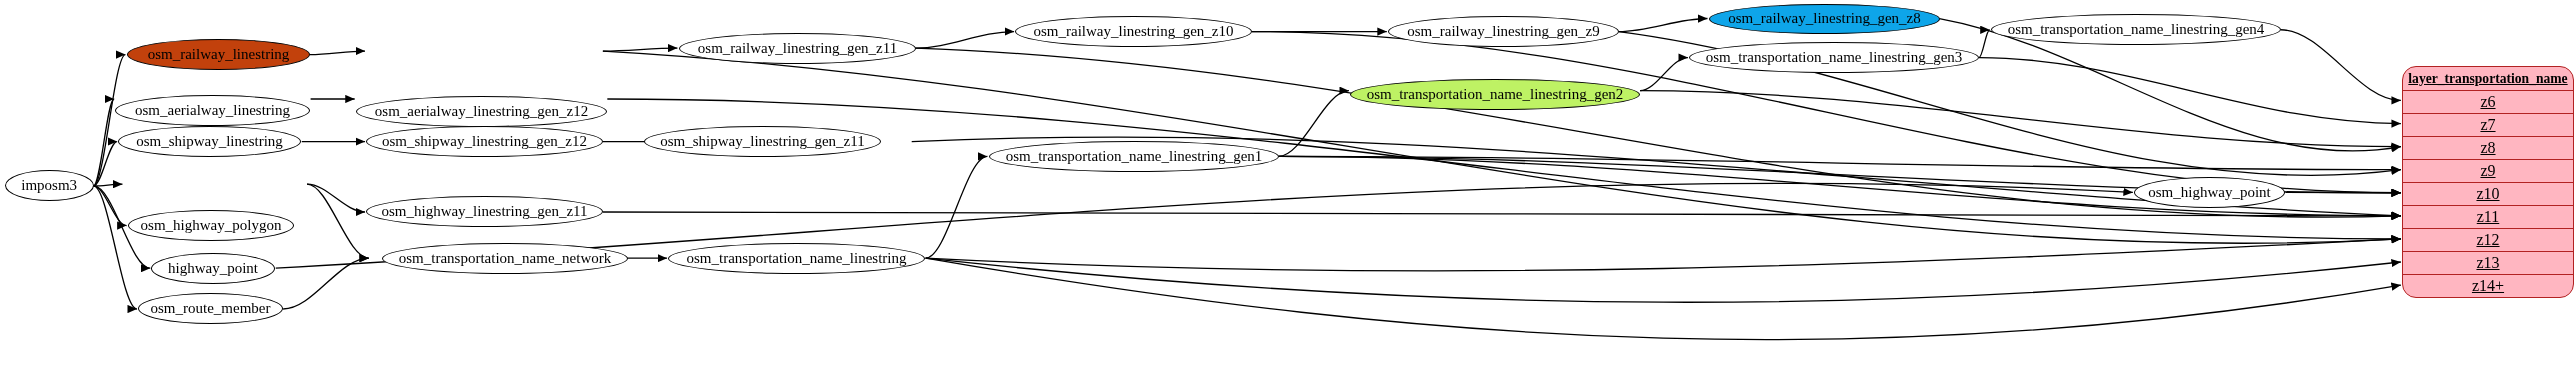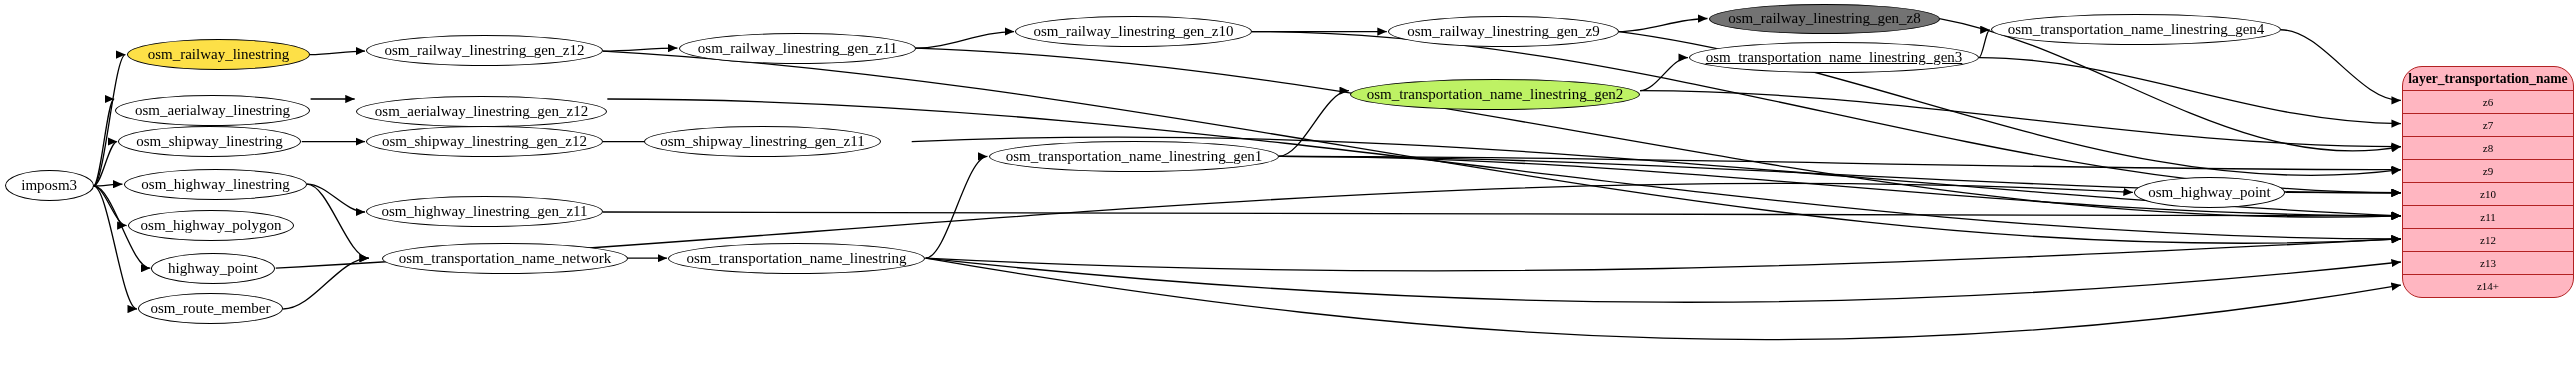--- a/index.html
+++ b/index.html
@@ -20,34 +20,35 @@
     border-radius:50%;
     font-size:15px;line-height:1;
     color:#000;white-space:nowrap;
     box-sizing:border-box;
     z-index:2;
   }
   .ltable{
     position:absolute;
     box-sizing:border-box;
     border:1.8px solid var(--tstroke,#b22222);
-    border-radius:20px;
+    border-radius:14px;
     background:var(--tfill,#ffb6c1);
     overflow:hidden;
     z-index:2;
     text-align:right;
     color:#000;
+    text-decoration:underline;
   }
   .ltable-header{
     font-size:13.6px;font-weight:bold;
     display:flex;align-items:center;justify-content:center;
     box-sizing:border-box;
   }
   .lrow{
-    font-size:11px;
+    font-size:16px;
     display:flex;align-items:center;justify-content:center;
     border-top:1.2px solid var(--tstroke,#b22222);
     box-sizing:border-box;
   }
 </style>
 </head>
 <body>
 
 <div id="diagram" style="width: 2576px; height: 366px; background: rgb(255, 255, 255); --tstroke: #b22222; --tfill: #ffb6c1;">
   <svg id="edges" width="2576" height="366" viewBox="0 0 4354 618">
@@ -110,37 +111,35 @@
         <div class="lrow" style="height: 23px;">z8</div>
         <div class="lrow" style="height: 23px;">z9</div>
         <div class="lrow" style="height: 23px;">z10</div>
         <div class="lrow" style="height: 23px;">z11</div>
         <div class="lrow" style="height: 23px;">z12</div>
         <div class="lrow" style="height: 23px;">z13</div>
         <div class="lrow" style="height: 23px;">z14+</div>
       </div>
   </div>
 <div class="node" style="left: 4.7px; top: 170px; width: 89px; height: 31px; background: rgb(255, 255, 255); border-color: rgb(0, 0, 0);">imposm3</div>
-    <div class="node" style="left: 127px; top: 39px; width: 183px; height: 31px; background: #fde047; border-color: rgb(0, 0, 0);">osm_railway_linestring</div>
+    <div class="node" style="left: 127px; top: 39px; width: 183px; height: 31px; background: #c2410c; border-color: rgb(0, 0, 0);">osm_railway_linestring</div>
     <div class="node" style="left: 115px; top: 95px; width: 195px; height: 31px; background: rgb(255, 255, 255); border-color: rgb(0, 0, 0);">osm_aerialway_linestring</div>
     <div class="node" style="left: 118px; top: 126px; width: 183px; height: 31px; background: rgb(255, 255, 255); border-color: rgb(0, 0, 0);">osm_shipway_linestring</div>
-    <div class="node" style="left: 124px; top: 169px; width: 183px; height: 31px; background: rgb(255, 255, 255); border-color: rgb(0, 0, 0);">osm_highway_linestring</div>
     <div class="node" style="left: 128px; top: 210px; width: 166px; height: 31px; background: rgb(255, 255, 255); border-color: rgb(0, 0, 0);">osm_highway_polygon</div>
     <div class="node" style="left: 151px; top: 253px; width: 124px; height: 31px; background: rgb(255, 255, 255); border-color: rgb(0, 0, 0);">highway_point</div>
     <div class="node" style="left: 138px; top: 293px; width: 145px; height: 31px; background: rgb(255, 255, 255); border-color: rgb(0, 0, 0);">osm_route_member</div>
-    <div class="node" style="left: 366px; top: 35px; width: 237px; height: 31px; background: rgb(255, 255, 255); border-color: rgb(0, 0, 0);">osm_railway_linestring_gen_z12</div>
     <div class="node" style="left: 356px; top: 76px; width: 251px; height: 31px; background: rgb(255, 255, 255); border-color: rgb(0, 0, 0); margin-top: 20px;">osm_aerialway_linestring_gen_z12</div>
     <div class="node" style="left: 366px; top: 126px; width: 237px; height: 31px; background: rgb(255, 255, 255); border-color: rgb(0, 0, 0);">osm_shipway_linestring_gen_z12</div>
     <div class="node" style="left: 366px; top: 196px; width: 237px; height: 31px; background: rgb(255, 255, 255); border-color: rgb(0, 0, 0);">osm_highway_linestring_gen_z11</div>
     <div class="node" style="left: 382px; top: 243px; width: 246px; height: 31px; background: rgb(255, 255, 255); border-color: rgb(0, 0, 0);">osm_transportation_name_network</div>
     <div class="node" style="left: 679px; top: 33px; width: 237px; height: 31px; background: rgb(255, 255, 255); border-color: rgb(0, 0, 0);">osm_railway_linestring_gen_z11</div>
     <div class="node" style="left: 644px; top: 126px; width: 237px; height: 31px; background: rgb(255, 255, 255); border-color: rgb(0, 0, 0);">osm_shipway_linestring_gen_z11</div>
     <div class="node" style="left: 668px; top: 243px; width: 257px; height: 31px; background: rgb(255, 255, 255); border-color: rgb(0, 0, 0);">osm_transportation_name_linestring</div>
     <div class="node" style="left: 1015px; top: 16px; width: 237px; height: 31px; background: rgb(255, 255, 255); border-color: rgb(0, 0, 0);">osm_railway_linestring_gen_z10</div>
     <div class="node" style="left: 989px; top: 141px; width: 290px; height: 31px; background: rgb(255, 255, 255); border-color: rgb(0, 0, 0);">osm_transportation_name_linestring_gen1</div>
     <div class="node" style="left: 1388px; top: 16px; width: 231px; height: 31px; background: rgb(255, 255, 255); border-color: rgb(0, 0, 0);">osm_railway_linestring_gen_z9</div>
     <div class="node" style="left: 1350px; top: 79px; width: 290px; height: 31px; background: #bef264; border-color: rgb(0, 0, 0);">osm_transportation_name_linestring_gen2</div>
-    <div class="node" style="left: 1709px; top: 3.5px; width: 231px; height: 30px; background: #737373; border-color: rgb(0, 0, 0); font-family: Liberation Serif, serif;">osm_railway_linestring_gen_z8</div>
-    <div class="node" style="left: 1689px; top: 42px; width: 290px; height: 31px; background: rgb(255, 255, 255); border-color: rgb(0, 0, 0); text-decoration: underline;">osm_transportation_name_linestring_gen3</div>
+    <div class="node" style="left: 1709px; top: 3.5px; width: 231px; height: 30px; background: #0ea5e9; border-color: rgb(0, 0, 0); font-family: Liberation Serif, serif;">osm_railway_linestring_gen_z8</div>
+    <div class="node" style="left: 1689px; top: 42px; width: 290px; height: 31px; background: rgb(255, 255, 255); border-color: rgb(0, 0, 0);">osm_transportation_name_linestring_gen3</div>
     <div class="node" style="left: 1991px; top: 14px; width: 290px; height: 31px; background: rgb(255, 255, 255); border-color: rgb(0, 0, 0);">osm_transportation_name_linestring_gen4</div>
     <div class="node" style="left: 2134px; top: 177px; width: 151px; height: 31px; background: rgb(255, 255, 255); border-color: rgb(0, 0, 0);">osm_highway_point</div>
   </div>
 
 
 </body></html>

